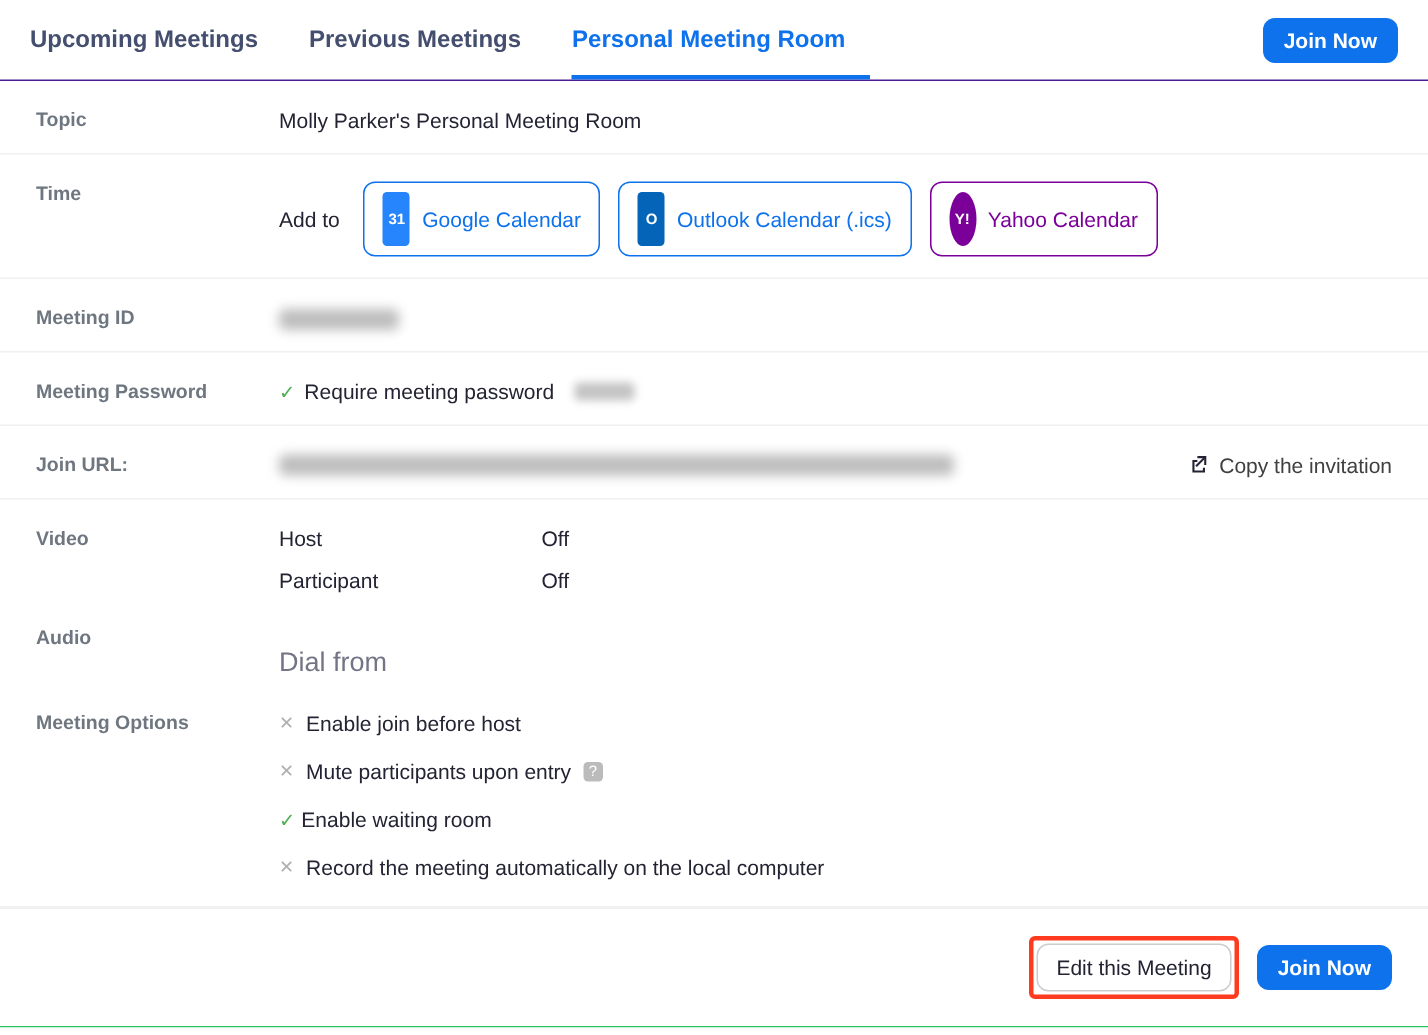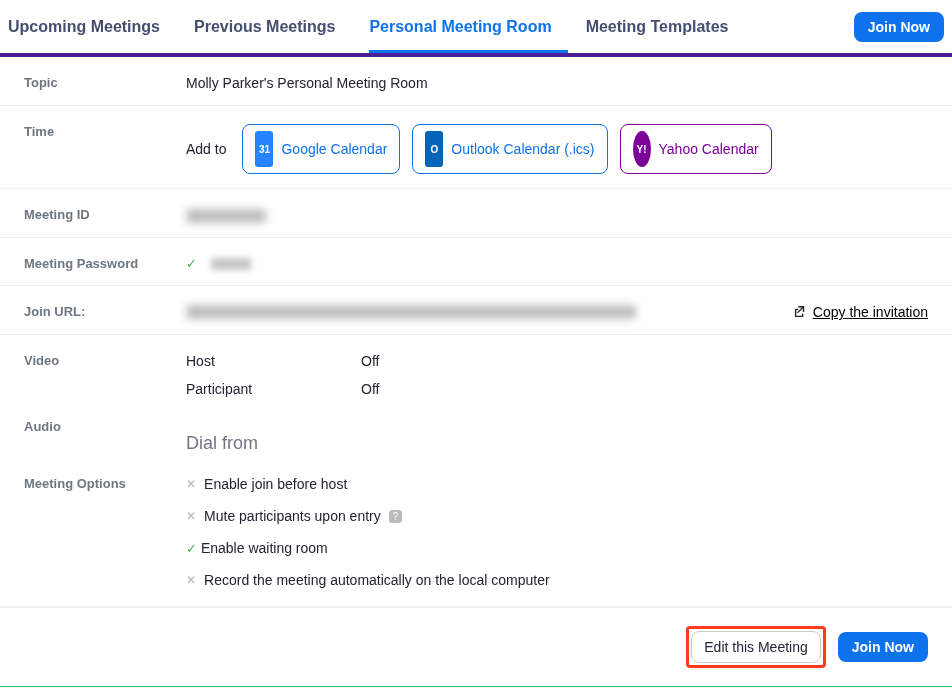--- a/index.html
+++ b/index.html
@@ -10,22 +10,22 @@
     body {
       font-family: -apple-system, BlinkMacSystemFont, "Segoe UI", Helvetica, Arial, sans-serif;
       font-size: 14px;
       color: #232333;
       background: #fff;
       width: 952px;
     }
     .tabs-row {
       display: flex;
       align-items: center;
-      padding: 0 8px;
-      border-bottom: 4px solid #4c1d95;
+      padding: 0 20px;
+      border-bottom: 1px solid #4c1d95;
       position: relative;
     }
     .tab {
       padding: 18px 16px 14px 0;
       margin-right: 18px;
       font-size: 16px;
       font-weight: 600;
       color: #444e6e;
       cursor: pointer;
       border-bottom: 3px solid transparent;
@@ -157,27 +157,26 @@
       font-size: 12px;
       margin-right: 4px;
     }
     .join-url-row {
       display: flex;
       align-items: center;
       width: 100%;
     }
     .copy-invite {
       margin-left: auto;
-      color: #000000;
+      color: #404040;
       font-size: 14px;
       cursor: pointer;
       display: inline-flex;
       align-items: center;
       gap: 6px;
-      text-decoration: underline;
     }
     .share-icon {
       display: inline-block;
       width: 14px;
       height: 14px;
       position: relative;
     }
     .video-grid {
       display: grid;
       grid-template-columns: 175px auto;
@@ -249,21 +248,20 @@
       justify-content: space-between;
     }
   </style>
 </head>
 <body>
 
 <div class="tabs-row">
   <div class="tab">Upcoming Meetings</div>
   <div class="tab">Previous Meetings</div>
   <div class="tab active">Personal Meeting Room</div>
-  <div class="tab">Meeting Templates</div>
   <div class="tab-spacer"></div>
   <button class="join-now-btn">Join Now</button>
 </div>
 
 <div class="detail-row">
   <div class="label-col">Topic</div>
   <div class="value-col">Molly Parker's Personal Meeting Room</div>
 </div>
 
 <div class="detail-row">
@@ -292,20 +290,21 @@
   <div class="value-col">
     <span class="blurred-sm"></span>
   </div>
 </div>
 
 <div class="detail-row">
   <div class="label-col">Meeting Password</div>
   <div class="value-col">
     <div class="pw-row">
       <span class="check-icon">✓</span>
+      <span>Require meeting password</span>
       <span class="blurred-xs"></span>
     </div>
   </div>
 </div>
 
 <div class="detail-row">
   <div class="label-col">Join URL:</div>
   <div class="value-col join-url-row">
     <span class="blurred-lg"></span>
     <a class="copy-invite">

